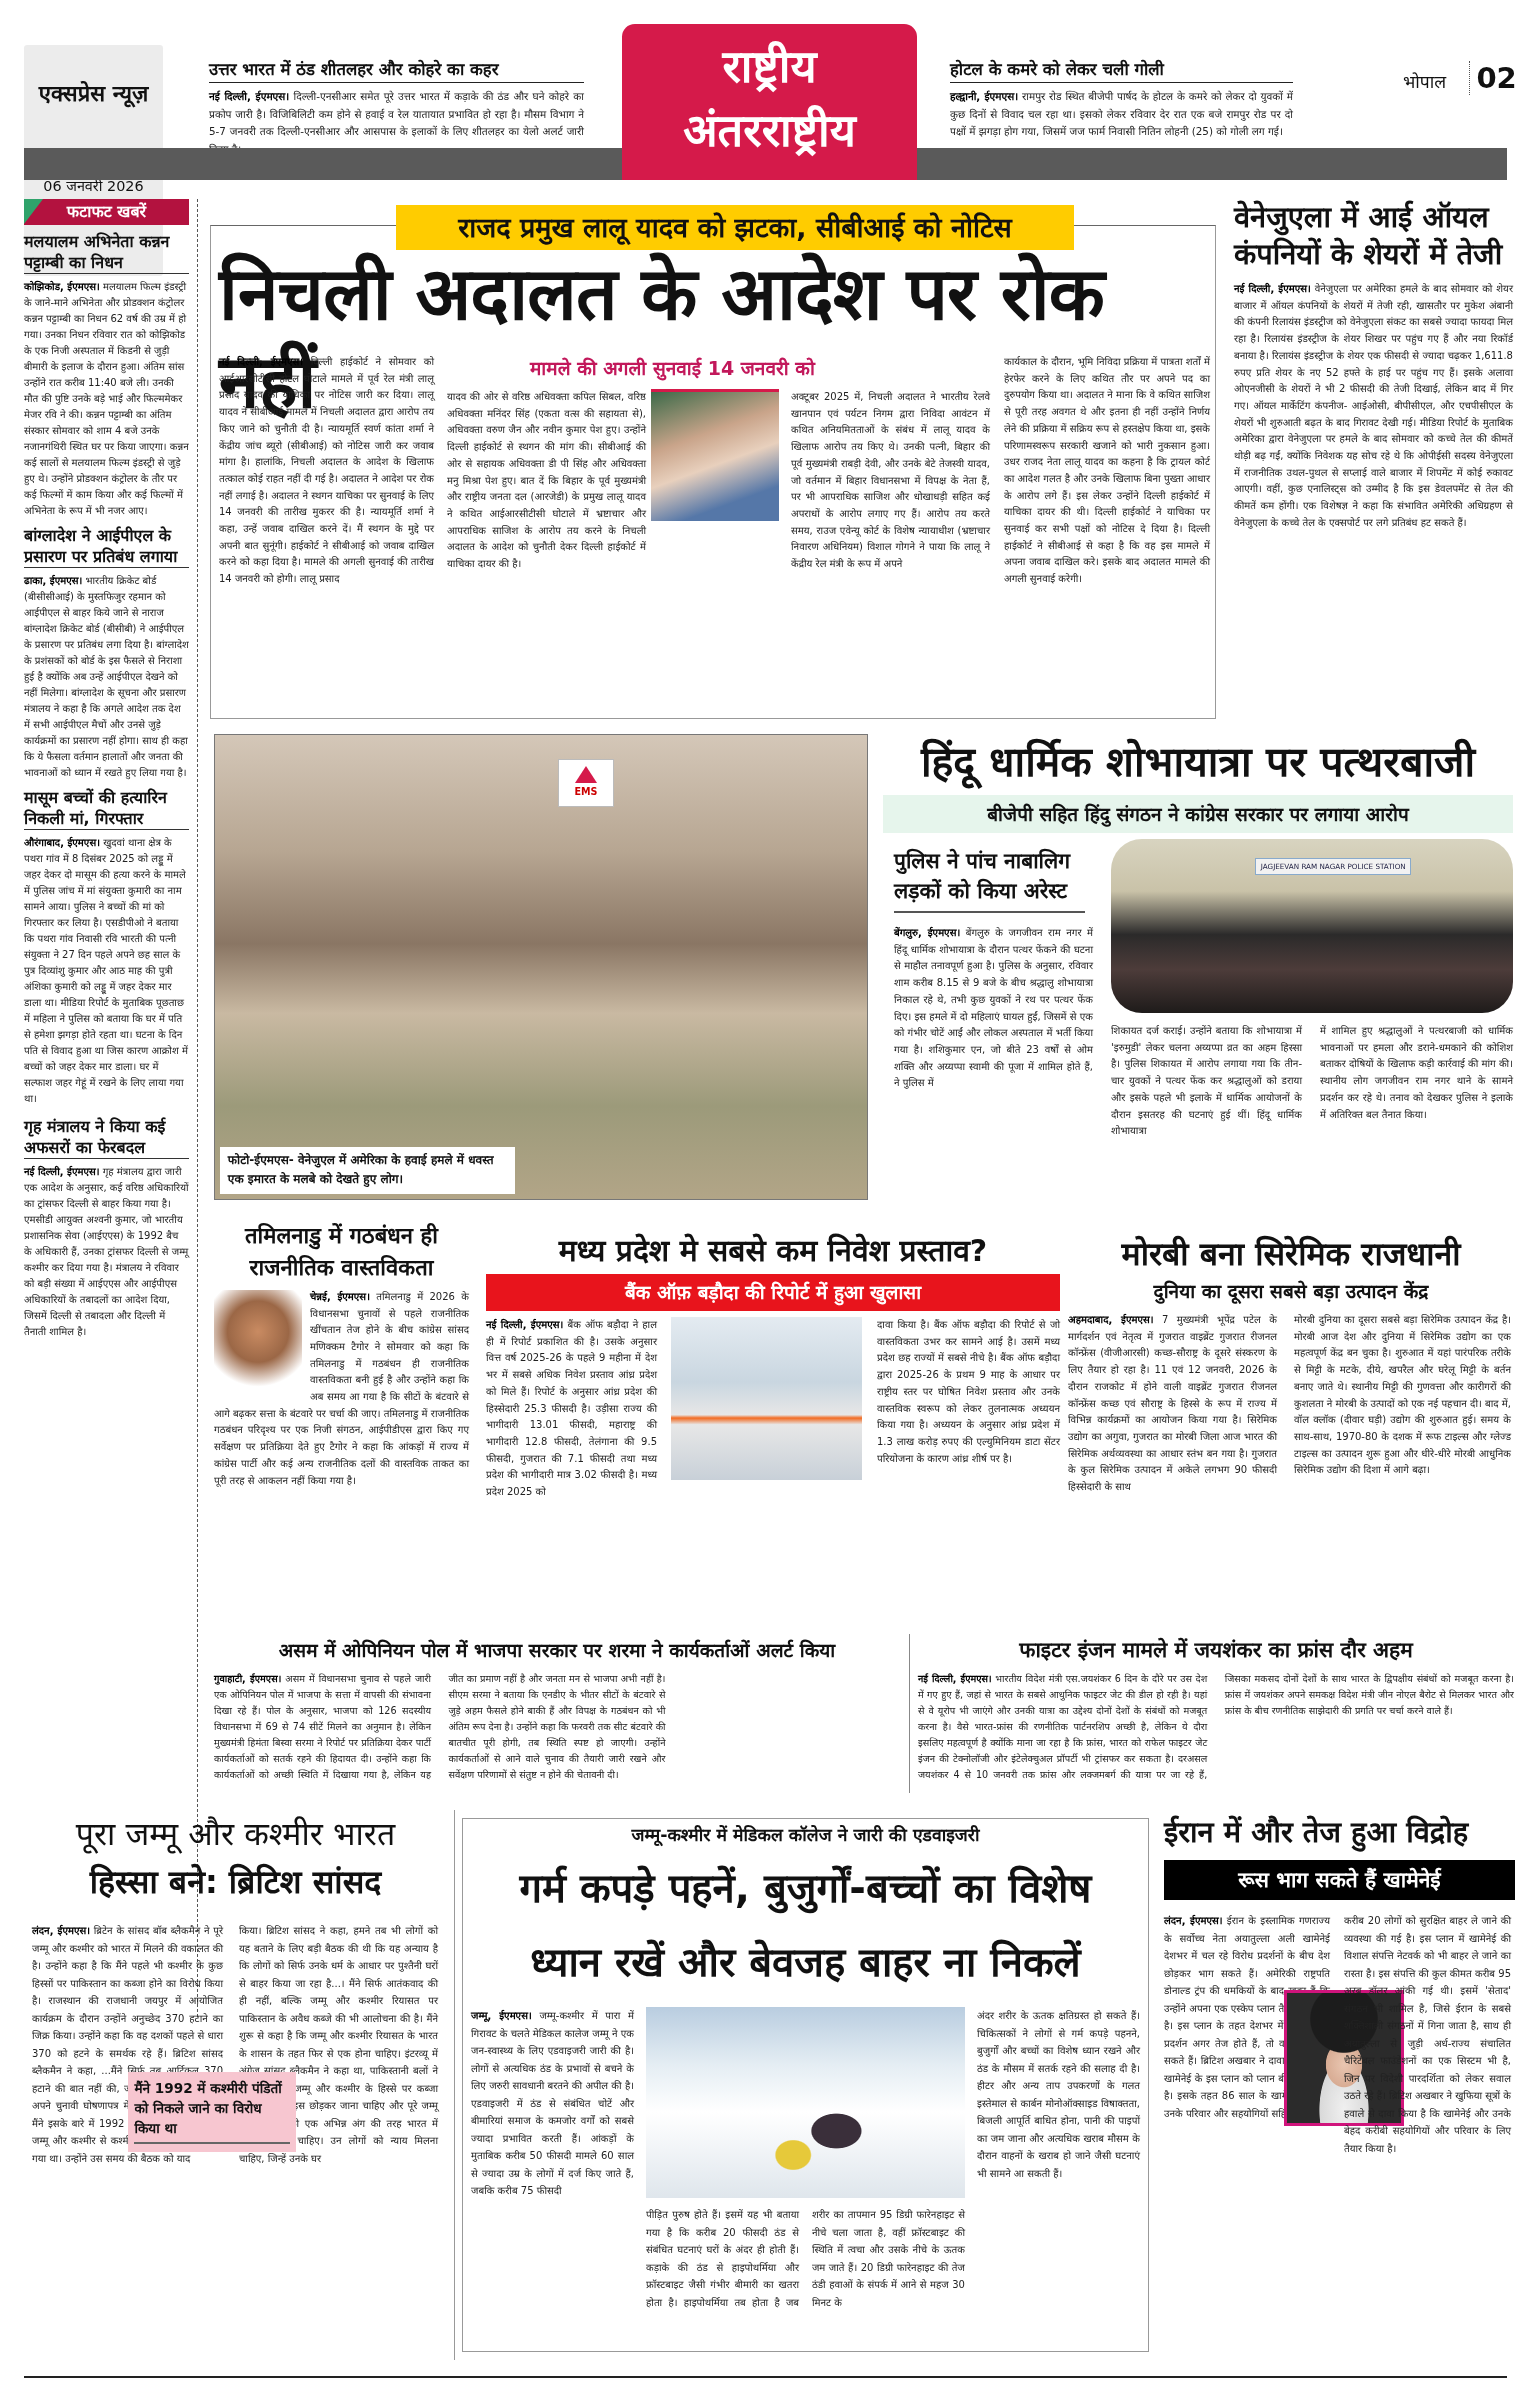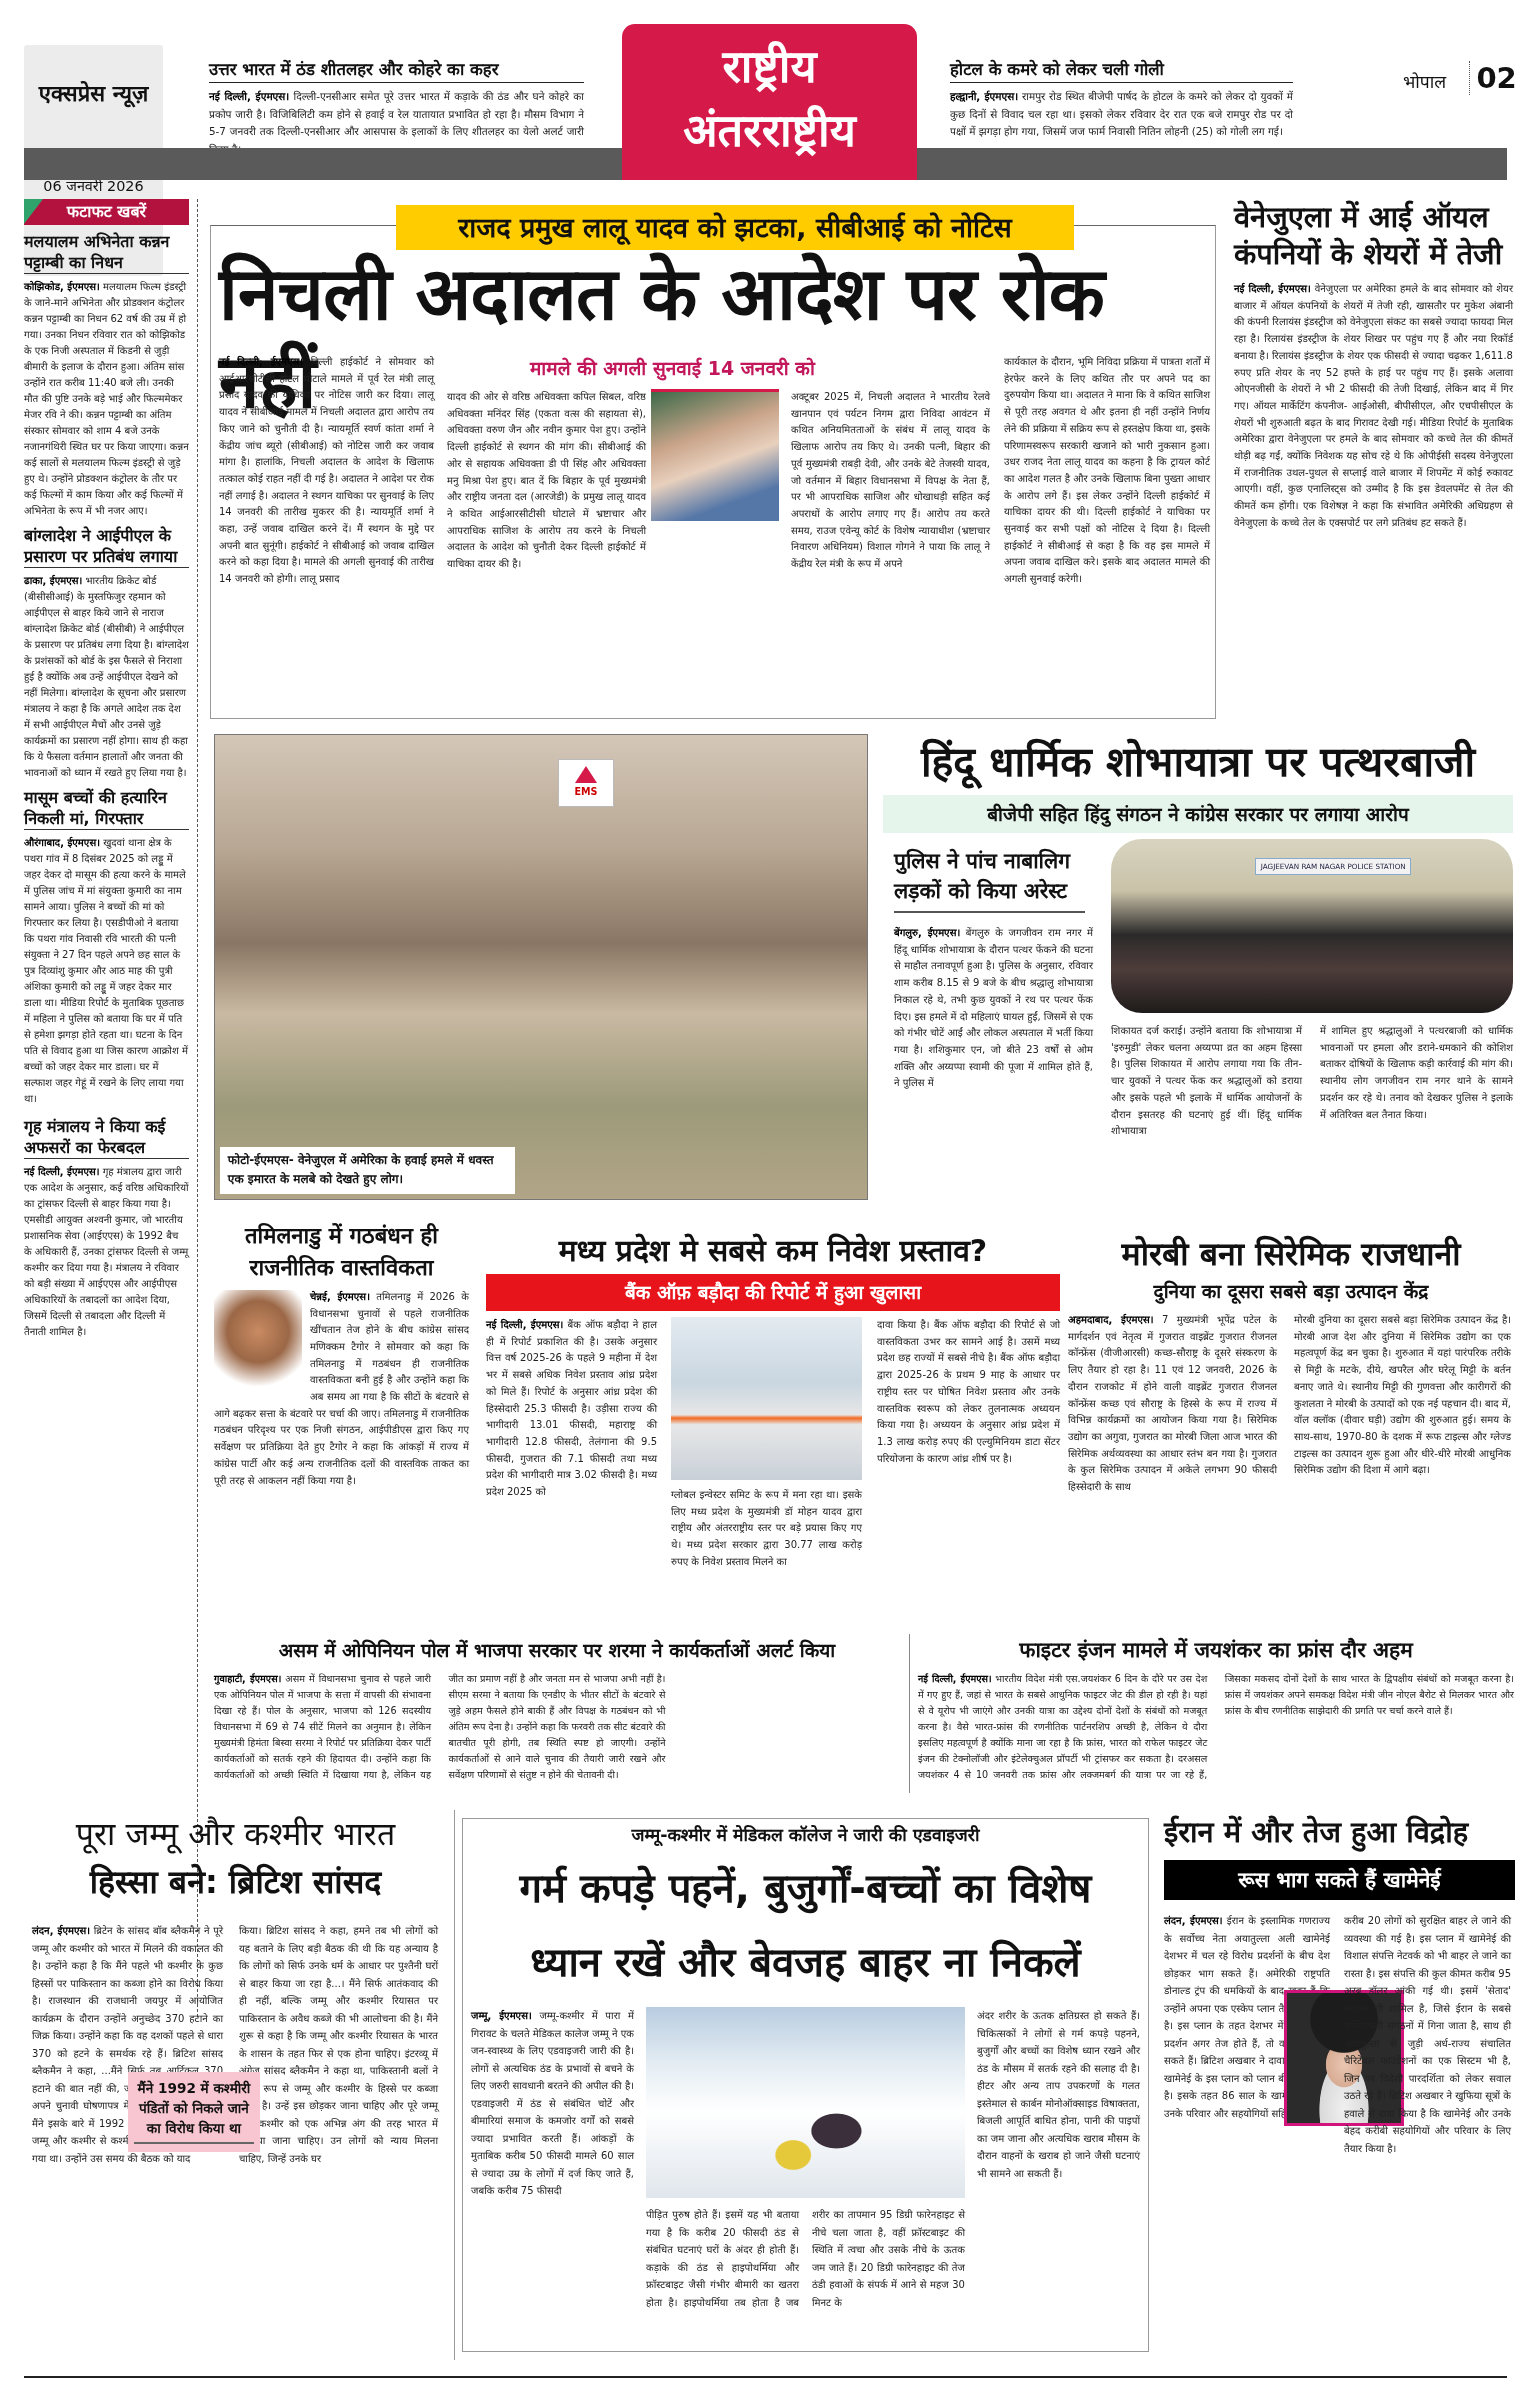--- a/index.html
+++ b/index.html
@@ -107,21 +107,20 @@
   <div style="font-size:22px;font-weight:bold;line-height:32px;text-align:center;">तमिलनाडु में गठबंधन ही राजनीतिक वास्तविकता</div>
   <div style="float:left;width:88px;height:104px;margin:6.4px 8px 3.2px 0;background:radial-gradient(circle at 50% 40%,#c98b62 0,#9b6746 40%,#fff 72%);"></div>
   <div class="body" style="font-size:10px;line-height:16.7px;margin-top:4.8px;"><b>चेन्नई, ईएमएस।</b> <span>तमिलनाडु में 2026 के विधानसभा चुनावों से पहले राजनीतिक खींचतान तेज होने के बीच कांग्रेस सांसद मणिक्कम टैगोर ने सोमवार को कहा कि तमिलनाडु में गठबंधन ही राजनीतिक वास्तविकता बनी हुई है और उन्होंने कहा कि अब समय आ गया है कि सीटों के बंटवारे से आगे बढ़कर सत्ता के बंटवारे पर चर्चा की जाए। तमिलनाडु में राजनीतिक गठबंधन परिदृश्य पर एक निजी संगठन, आईपीडीएस द्वारा किए गए सर्वेक्षण पर प्रतिक्रिया देते हुए टैगोर ने कहा कि आंकड़ों में राज्य में कांग्रेस पार्टी और कई अन्य राजनीतिक दलों की वास्तविक ताकत का पूरी तरह से आकलन नहीं किया गया है।</span></div>
 </div>
 
 <div class="abs" style="left:486px;top:1228px;width:574px;height:383px;">
   <div style="font-size:30px;font-weight:bold;text-align:center;line-height:46px;">मध्य प्रदेश मे सबसे कम निवेश प्रस्ताव?</div>
   <div style="background:#e8141c;color:#fff;font-size:19px;font-weight:bold;text-align:center;line-height:37px;">बैंक ऑफ़ बड़ौदा की रिपोर्ट में हुआ खुलासा</div>
   <div class="body" style="position:absolute;left:0;top:89px;width:171px;font-size:10px;line-height:16.7px;"><b>नई दिल्ली, ईएमएस।</b> <span>बैंक ऑफ बड़ौदा ने हाल ही में रिपोर्ट प्रकाशित की है। उसके अनुसार वित्त वर्ष 2025-26 के पहले 9 महीना में देश भर में सबसे अधिक निवेश प्रस्ताव आंध्र प्रदेश को मिले हैं। रिपोर्ट के अनुसार आंध्र प्रदेश की हिस्सेदारी 25.3 फीसदी है। उड़ीसा राज्य की भागीदारी 13.01 फीसदी, महाराष्ट्र की भागीदारी 12.8 फीसदी, तेलंगाना की 9.5 फीसदी, गुजरात की 7.1 फीसदी तथा मध्य प्रदेश की भागीदारी मात्र 3.02 फीसदी है। मध्य प्रदेश 2025 को</span></div>
   <div style="position:absolute;left:185px;top:89px;width:191px;height:163px;background:linear-gradient(180deg,#e4ebf1 0%,#c9d6e0 40%,#e7e7e7 60%,#f26a21 62%,#e7e7e7 66%,#c8d0d8 100%);"></div>
-  <div class="body" style="position:absolute;left:185px;top:259px;width:191px;font-size:10px;line-height:16.7px;"><span>ग्लोबल इन्वेस्टर समिट के रूप में मना रहा था। इसके लिए मध्य प्रदेश के मुख्यमंत्री डॉ मोहन यादव द्वारा राष्ट्रीय और अंतरराष्ट्रीय स्तर पर बड़े प्रयास किए गए थे। मध्य प्रदेश सरकार द्वारा 30.77 लाख करोड़ रुपए के निवेश प्रस्ताव मिलने का</span></div>
   <div class="body" style="position:absolute;left:391px;top:89px;width:183px;font-size:10px;line-height:16.7px;"><span>दावा किया है। बैंक ऑफ बड़ौदा की रिपोर्ट से जो वास्तविकता उभर कर सामने आई है। उसमें मध्य प्रदेश छह राज्यों में सबसे नीचे है। बैंक ऑफ बड़ौदा द्वारा 2025-26 के प्रथम 9 माह के आधार पर राष्ट्रीय स्तर पर घोषित निवेश प्रस्ताव और उनके वास्तविक स्वरूप को लेकर तुलनात्मक अध्ययन किया गया है। अध्ययन के अनुसार आंध्र प्रदेश में 1.3 लाख करोड़ रुपए की एल्युमिनियम डाटा सेंटर परियोजना के कारण आंध्र शीर्ष पर है।</span></div>
 </div>
 
 <div class="abs" style="left:1068px;top:1232px;width:446px;height:383px;">
   <div style="font-size:32px;font-weight:bold;text-align:center;line-height:45px;">मोरबी बना सिरेमिक राजधानी</div>
   <div style="font-size:19px;font-weight:bold;text-align:center;line-height:29px;">दुनिया का दूसरा सबसे बड़ा उत्पादन केंद्र</div>
   <div class="body" style="position:absolute;left:0;top:80px;width:209px;font-size:10px;line-height:16.7px;"><b>अहमदाबाद, ईएमएस।</b> <span>7 मुख्यमंत्री भूपेंद्र पटेल के मार्गदर्शन एवं नेतृत्व में गुजरात वाइब्रेंट गुजरात रीजनल कॉन्फ्रेंस (वीजीआरसी) कच्छ-सौराष्ट्र के दूसरे संस्करण के लिए तैयार हो रहा है। 11 एवं 12 जनवरी, 2026 के दौरान राजकोट में होने वाली वाइब्रेंट गुजरात रीजनल कॉन्फ्रेंस कच्छ एवं सौराष्ट्र के हिस्से के रूप में राज्य में विभिन्न कार्यक्रमों का आयोजन किया गया है। सिरेमिक उद्योग का अगुवा, गुजरात का मोरबी जिला आज भारत की सिरेमिक अर्थव्यवस्था का आधार स्तंभ बन गया है। गुजरात के कुल सिरेमिक उत्पादन में अकेले लगभग 90 फीसदी हिस्सेदारी के साथ</span></div>
   <div class="body" style="position:absolute;left:226px;top:80px;width:217px;font-size:10px;line-height:16.7px;"><span>मोरबी दुनिया का दूसरा सबसे बड़ा सिरेमिक उत्पादन केंद्र है। मोरबी आज देश और दुनिया में सिरेमिक उद्योग का एक महत्वपूर्ण केंद्र बन चुका है। शुरुआत में यहां पारंपरिक तरीके से मिट्टी के मटके, दीये, खपरैल और घरेलू मिट्टी के बर्तन बनाए जाते थे। स्थानीय मिट्टी की गुणवत्ता और कारीगरों की कुशलता ने मोरबी के उत्पादों को एक नई पहचान दी। बाद में, वॉल क्लॉक (दीवार घड़ी) उद्योग की शुरुआत हुई। समय के साथ-साथ, 1970-80 के दशक में रूफ टाइल्स और ग्लेज्ड टाइल्स का उत्पादन शुरू हुआ और धीरे-धीरे मोरबी आधुनिक सिरेमिक उद्योग की दिशा में आगे बढ़ा।</span></div>
 </div>
 
@@ -134,21 +133,21 @@
 <div class="abs" style="left:918px;top:1634px;width:596px;height:159px;">
   <div style="font-size:21px;font-weight:bold;text-align:center;line-height:32px;">फाइटर इंजन मामले में जयशंकर का फ्रांस दौर अहम</div>
   <div class="body col" style="column-count:2;height:120px;font-size:9.6px;line-height:16px;margin-top:4.8px;"><b>नई दिल्ली, ईएमएस।</b> <span>भारतीय विदेश मंत्री एस.जयशंकर 6 दिन के दौरे पर उस देश में गए हुए हैं, जहां से भारत के सबसे आधुनिक फाइटर जेट की डील हो रही है। यहां से वे यूरोप भी जाएंगे और उनकी यात्रा का उद्देश्य दोनों देशों के संबंधों को मजबूत करना है। वैसे भारत-फ्रांस की रणनीतिक पार्टनरशिप अच्छी है, लेकिन ये दौरा इसलिए महत्वपूर्ण है क्योंकि माना जा रहा है कि फ्रांस, भारत को राफेल फाइटर जेट इंजन की टेक्नोलॉजी और इंटेलेक्चुअल प्रॉपर्टी भी ट्रांसफर कर सकता है। दरअसल जयशंकर 4 से 10 जनवरी तक फ्रांस और लक्जमबर्ग की यात्रा पर जा रहे हैं, जिसका मकसद दोनों देशों के साथ भारत के द्विपक्षीय संबंधों को मजबूत करना है। फ्रांस में जयशंकर अपने समकक्ष विदेश मंत्री जीन नोएल बैरोट से मिलकर भारत और फ्रांस के बीच रणनीतिक साझेदारी की प्रगति पर चर्चा करने वाले हैं।</span></div>
 </div>
 
 <div class="abs" style="left:24px;top:1810px;width:423px;height:558px;">
   <div style="font-size:32px;font-weight:normal;text-align:center;line-height:48px;">पूरा जम्मू और कश्मीर भारत</div>
   <div style="font-size:32px;font-weight:bold;text-align:center;line-height:48px;">हिस्सा बने: ब्रिटिश सांसद</div>
   <div class="body" style="position:absolute;left:8px;top:112px;width:191px;font-size:10px;line-height:17.5px;"><b>लंदन, ईएमएस।</b> <span>ब्रिटेन के सांसद बॉब ब्लैकमैन ने पूरे जम्मू और कश्मीर को भारत में मिलने की वकालत की है। उन्होंने कहा है कि मैंने पहले भी कश्मीर के कुछ हिस्सों पर पाकिस्तान का कब्जा होने का विरोध किया है। राजस्थान की राजधानी जयपुर में आयोजित कार्यक्रम के दौरान उन्होंने अनुच्छेद 370 हटाने का जिक्र किया। उन्होंने कहा कि वह दशकों पहले से धारा 370 को हटने के समर्थक रहे हैं। ब्रिटिश सांसद ब्लैकमैन ने कहा, ...मैंने सिर्फ तब आर्टिकल 370 हटाने की बात नहीं की, जब प्रधानमंत्री मोदी ने इस अपने चुनावी घोषणापत्र में शामिल कर लागू किया। मैंने इसके बारे में 1992 में यह बात कही थी, जब जम्मू और कश्मीर से कश्मीरी पंडितों को बाहर किया गया था। उन्होंने उस समय की बैठक को याद</span></div>
   <div class="body" style="position:absolute;left:215px;top:112px;width:199px;font-size:10px;line-height:17.5px;"><span>किया। ब्रिटिश सांसद ने कहा, हमने तब भी लोगों को यह बताने के लिए बड़ी बैठक की थी कि यह अन्याय है कि लोगों को सिर्फ उनके धर्म के आधार पर पुश्तैनी घरों से बाहर किया जा रहा है...। मैंने सिर्फ आतंकवाद की ही नहीं, बल्कि जम्मू और कश्मीर रियासत पर पाकिस्तान के अवैध कब्जे की भी आलोचना की है। मैंने शुरू से कहा है कि जम्मू और कश्मीर रियासत के भारत के शासन के तहत फिर से एक होना चाहिए। इंटरव्यू में अंग्रेज सांसद ब्लैकमैन ने कहा था, पाकिस्तानी बलों ने अवैध रूप से जम्मू और कश्मीर के हिस्से पर कब्जा किया है। उन्हें इस छोड़कर जाना चाहिए और पूरे जम्मू और कश्मीर को एक अभिन्न अंग की तरह भारत में मिलाया जाना चाहिए। उन लोगों को न्याय मिलना चाहिए, जिन्हें उनके घर</span></div>
-  <div style="position:absolute;left:104px;top:262px;width:132px;background:#f7c6d0;padding:6.4px 6.4px 8px;text-align:center;">
+  <div style="position:absolute;left:104px;top:262px;width:168px;background:#f7c6d0;padding:6.4px 6.4px 8px;">
     <div style="font-size:13.6px;font-weight:bold;line-height:20px;border-bottom:2.4px solid #666;padding-bottom:3.2px;">मैंने 1992 में कश्मीरी पंडितों को निकले जाने का विरोध किया था</div>
   </div>
 </div>
 <div class="abs" style="left:454px;top:1810px;width:0.8px;height:550px;background:#999;"></div>
 
 <div class="abs" style="left:462px;top:1818px;width:687px;height:534px;border:0.8px solid #999;">
   <div style="font-size:17.5px;font-weight:bold;text-align:center;line-height:32px;">जम्मू-कश्मीर में मेडिकल कॉलेज ने जारी की एडवाइजरी</div>
   <div style="font-size:40px;font-weight:bold;text-align:center;line-height:74px;padding:0 16px;">गर्म कपड़े पहनें, बुजुर्गों-बच्चों का विशेष ध्यान रखें और बेवजह बाहर ना निकलें</div>
   <div class="body" style="position:absolute;left:8px;top:188px;width:163px;font-size:10px;line-height:17.5px;"><b>जम्मू, ईएमएस।</b> <span>जम्मू-कश्मीर में पारा में गिरावट के चलते मेडिकल कालेज जम्मू ने एक जन-स्वास्थ्य के लिए एडवाइजरी जारी की है। लोगों से अत्यधिक ठंड के प्रभावों से बचने के लिए जरुरी सावधानी बरतने की अपील की है। एडवाइजरी में ठंड से संबंधित चोटें और बीमारियां समाज के कमजोर वर्गों को सबसे ज्यादा प्रभावित करती हैं। आंकड़ों के मुताबिक करीब 50 फीसदी मामले 60 साल से ज्यादा उम्र के लोगों में दर्ज किए जाते हैं, जबकि करीब 75 फीसदी</span></div>
   <div style="position:absolute;left:183px;top:188px;width:319px;height:191px;background:linear-gradient(180deg,#b9cde0 0%,#e4edf3 30%,#ffffff 55%,#f1f4f7 75%,#dfe6ec 100%);">

